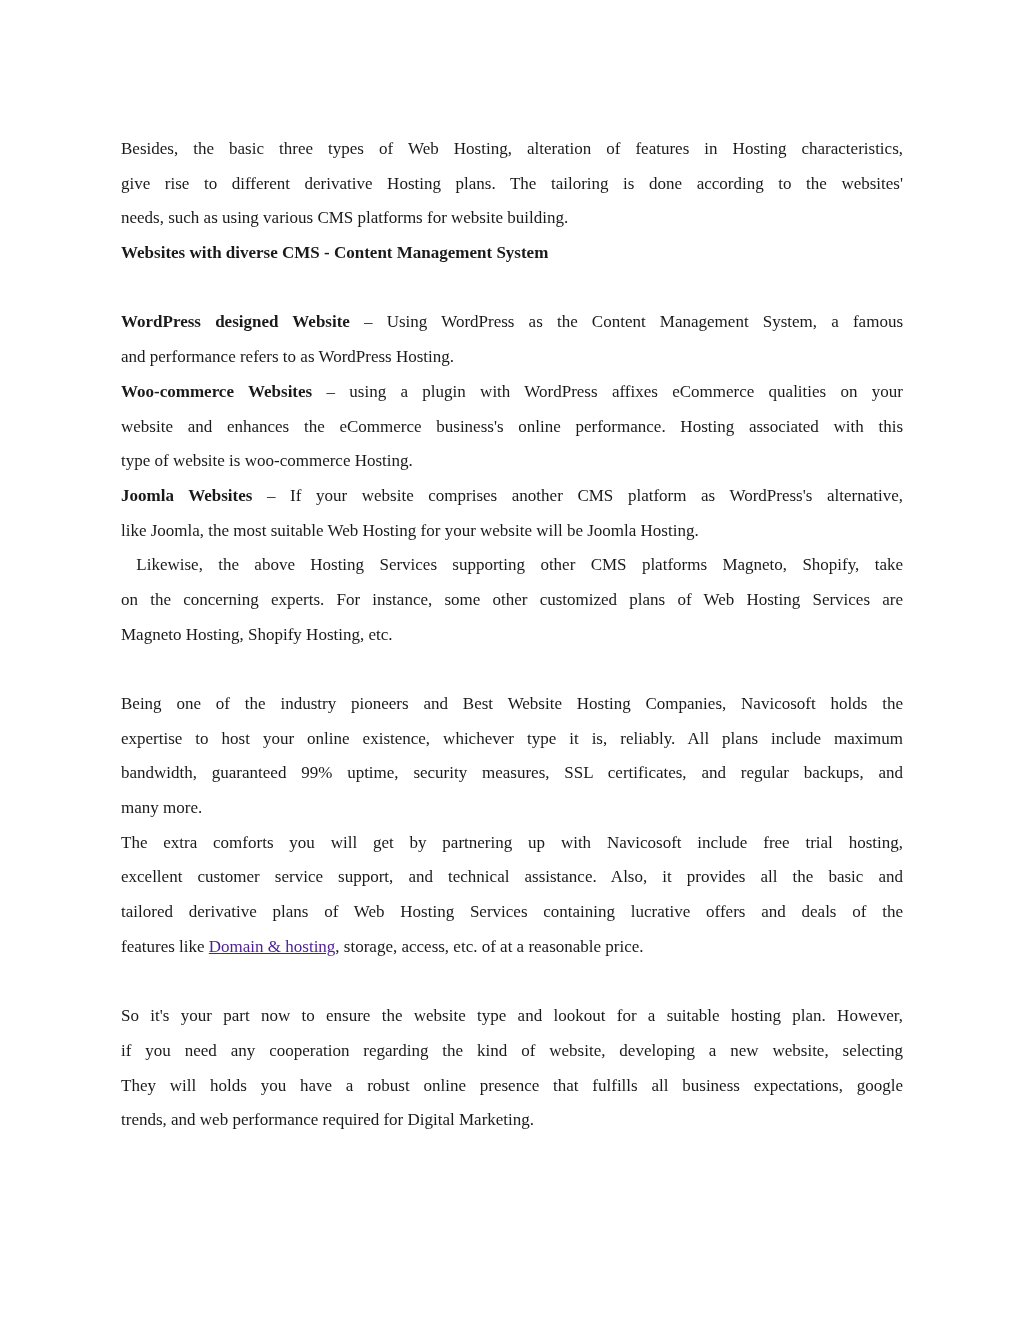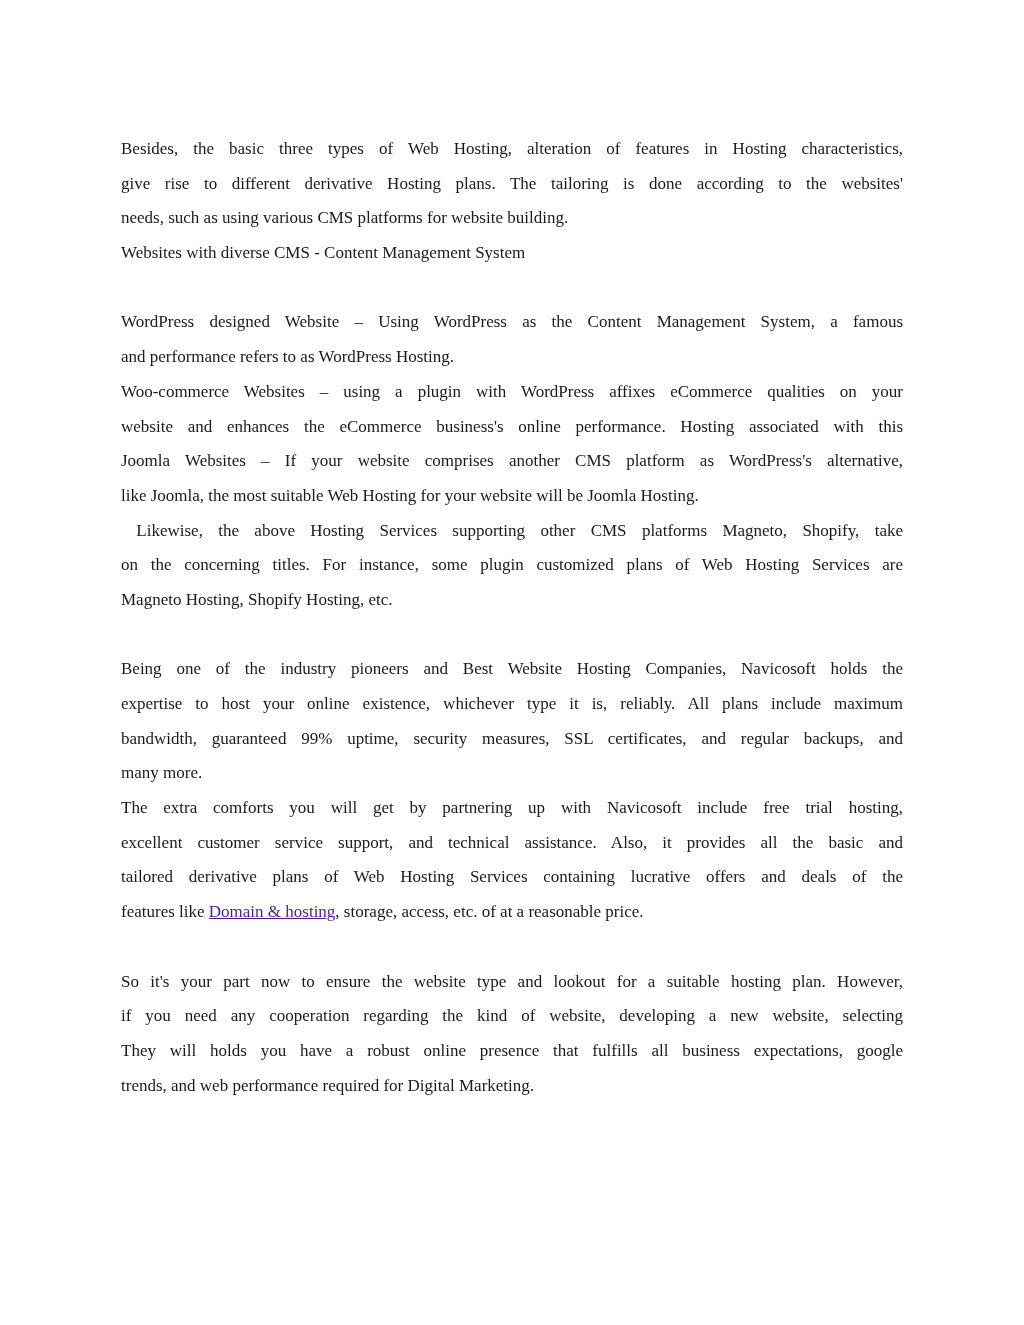--- a/index.html
+++ b/index.html
@@ -5,44 +5,45 @@
   html, body { margin: 0; padding: 0; background: #ffffff; }
   body { width: 1024px; height: 1325px; position: relative; overflow: hidden; }
   .page {
     position: absolute; left: 121px; top: 132px; width: 782px;
     font-family: "Liberation Serif", serif; font-size: 17px; color: #1a1a1a;
     line-height: 34.7px;
   }
   .line { display: block; height: 34.7px; white-space: nowrap; }
   .j { text-align: justify; text-align-last: justify; white-space: normal; }
   .blank { height: 34.7px; }
-  b { font-weight: normal; margin-top: 39px; }
+  b { font-weight: bold; margin-top: 39px; }
   a.link { color: #4c1d95; text-decoration: underline; }
 </style>
 </head>
 <body>
 
 <div class="page">
   <span class="line j">Besides, the basic three types of Web Hosting, alteration of features in Hosting characteristics,</span>
   <span class="line j">give rise to different derivative Hosting plans. The tailoring is done according to the websites'</span>
   <span class="line">needs, such as using various CMS platforms for website building.</span>
   <span class="line"><b>Websites with diverse CMS - Content Management System</b></span>
   <div class="blank"></div>
 
   <span class="line j"><b>WordPress designed Website</b><span> – Using WordPress as the Content Management System, a famous</span></span>
   <span class="line">and performance refers to as WordPress Hosting.</span>
 
   <span class="line j"><b>Woo-commerce Websites</b><span> – using a plugin with WordPress affixes eCommerce qualities on your</span></span>
   <span class="line j">website and enhances the eCommerce business's online performance. Hosting associated with this</span>
+  <span class="line">type of website is woo-commerce Hosting.</span>
 
   <span class="line j"><b>Joomla Websites</b><span> – If your website comprises another CMS platform as WordPress's alternative,</span></span>
   <span class="line">like Joomla, the most suitable Web Hosting for your website will be Joomla Hosting.</span>
 
   <span class="line j" style="white-space:pre-wrap"> Likewise, the above Hosting Services supporting other CMS platforms Magneto, Shopify, take</span>
-  <span class="line j">on the concerning titles. For instance, some plugin customized plans of Web Hosting Services are</span>
+  <span class="line j">on the concerning experts. For instance, some other customized plans of Web Hosting Services are</span>
   <span class="line">Magneto Hosting, Shopify Hosting, etc.</span>
   <div class="blank"></div>
 
   <span class="line j">Being one of the industry pioneers and Best Website Hosting Companies, Navicosoft holds the</span>
   <span class="line j">expertise to host your online existence, whichever type it is, reliably. All plans include maximum</span>
   <span class="line j">bandwidth, guaranteed 99% uptime, security measures, SSL certificates, and regular backups, and</span>
   <span class="line">many more.</span>
 
   <span class="line j">The extra comforts you will get by partnering up with Navicosoft include free trial hosting,</span>
   <span class="line j">excellent customer service support, and technical assistance. Also, it provides all the basic and</span>

